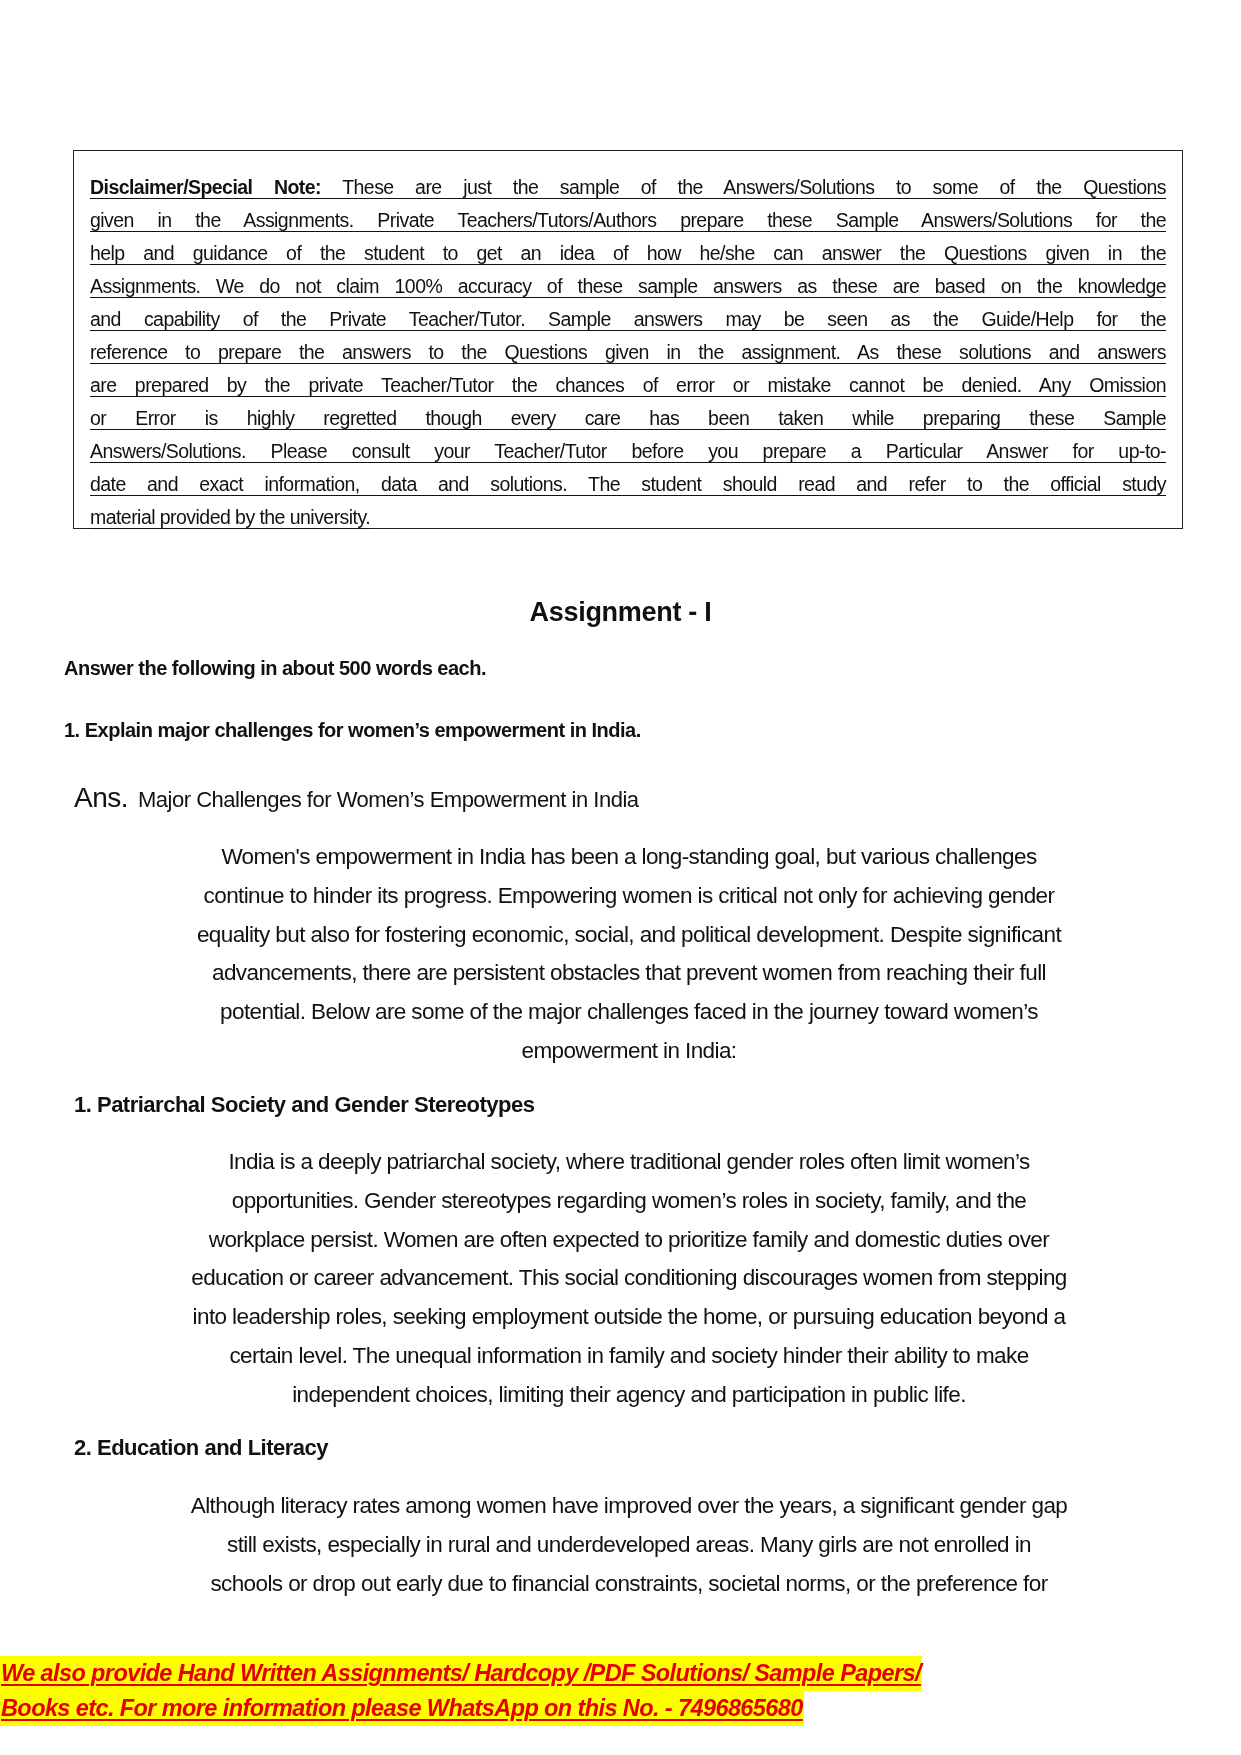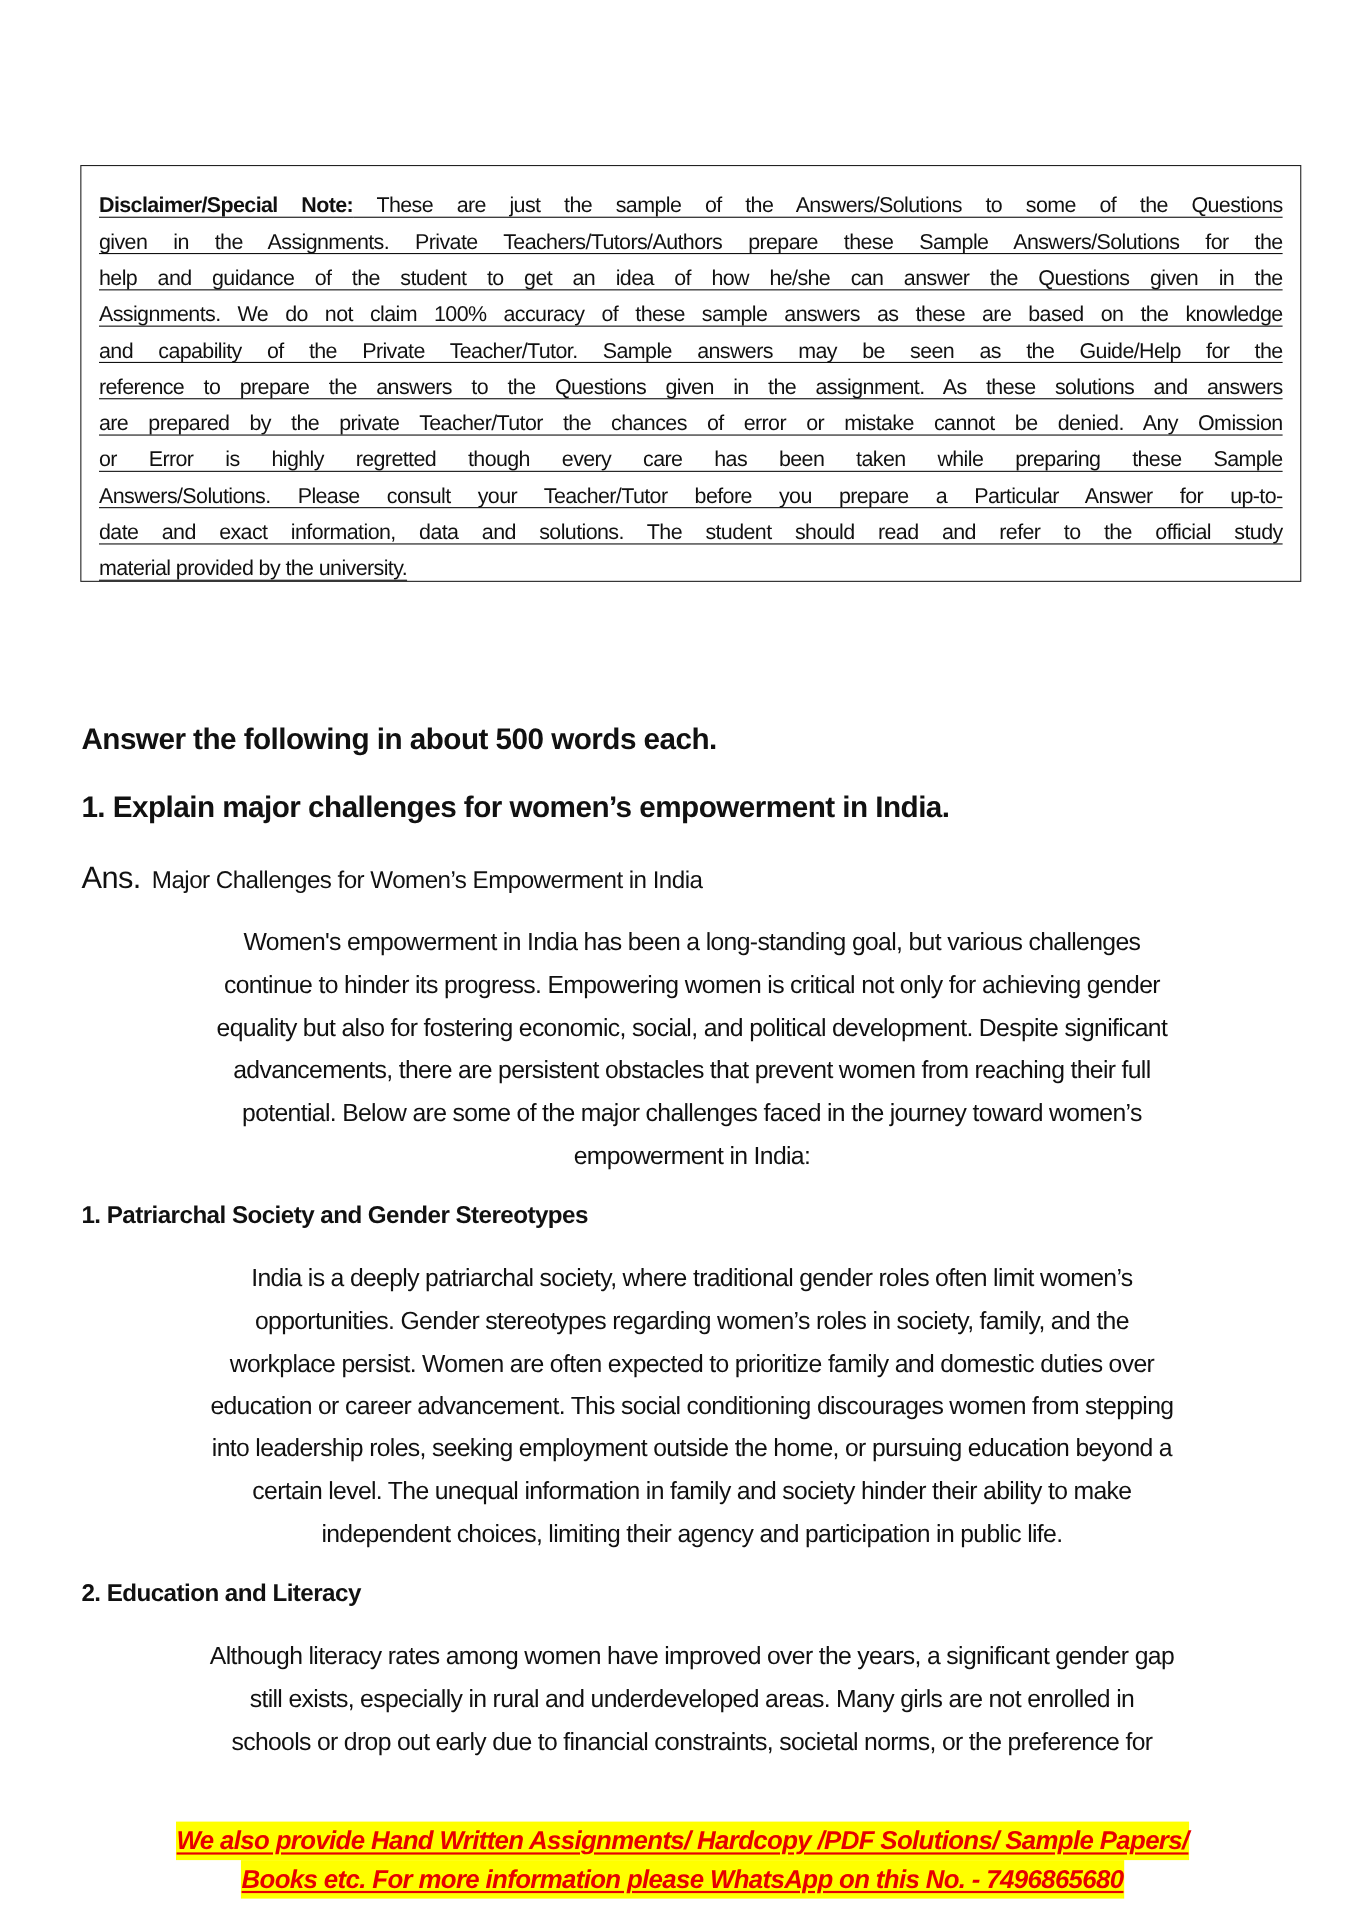--- a/index.html
+++ b/index.html
@@ -11,33 +11,33 @@
                     border: 1.5px solid #222; box-sizing: border-box; }
   .disclaimer-lines { position: absolute; left: 16px; top: 20px; width: 1076px; }
   .d-line { display: block; height: 33px; line-height: 33px; font-size: 19.5px;
             text-decoration: underline; text-underline-offset: 4px; white-space: nowrap;
             text-align: justify; text-align-last: justify; letter-spacing: -0.55px; }
   .d-line.last { text-align-last: left; }
   .d-strong { font-weight: bold; }
 
   .title { position: absolute; left: 0; width: 1241px; top: 597px; text-align: center;
            font-weight: bold; font-size: 27px; letter-spacing: -0.3px; }
-  .h-line { position: absolute; left: 74px; font-weight: bold; font-size: 27px; white-space: nowrap;
+  .h-line { position: absolute; left: 64px; font-weight: bold; font-size: 20px; white-space: nowrap;
             letter-spacing: -0.5px; }
   .ans-line { position: absolute; left: 74px; top: 782px; white-space: nowrap; }
   .ans-label { font-size: 28px; letter-spacing: -0.5px; }
   .ans-heading { font-size: 22px; font-weight: normal; letter-spacing: -0.5px; margin-left: 10px; }
 
   .para { position: absolute; left: 74px; width: 1110px; text-align: center; }
   .p-line { display: block; height: 38.8px; line-height: 38.8px; font-size: 22.5px; white-space: nowrap;
             letter-spacing: -0.6px; }
   .sub-h { position: absolute; left: 74px; font-weight: bold; font-size: 22px; white-space: nowrap;
            letter-spacing: -0.5px; }
 
-  .footer { position: absolute; left: 0; width: 1241px; top: 1656px; text-align: center; border-radius: 28px; }
+  .footer { position: absolute; left: 0; width: 1241px; top: 1656px; text-align: left; border-radius: 28px; }
   .f-line { display: inline-block; background: #ffff00; color: #e60000; font-weight: bold; font-style: italic;
             font-size: 23.5px; line-height: 35px; text-decoration: underline; text-decoration-thickness: 2px;
             text-underline-offset: 3px; white-space: nowrap; letter-spacing: -0.6px; padding: 0 1px; }
 </style>
 </head>
 <body>
 
 <div class="page">
 
   <div class="disclaimer-box">
@@ -49,20 +49,21 @@
       <span class="d-line">and capability of the Private Teacher/Tutor. Sample answers may be seen as the Guide/Help for the</span>
       <span class="d-line">reference to prepare the answers to the Questions given in the assignment. As these solutions and answers</span>
       <span class="d-line">are prepared by the private Teacher/Tutor the chances of error or mistake cannot be denied. Any Omission</span>
       <span class="d-line">or Error is highly regretted though every care has been taken while preparing these Sample</span>
       <span class="d-line">Answers/Solutions. Please consult your Teacher/Tutor before you prepare a Particular Answer for up-to-</span>
       <span class="d-line">date and exact information, data and solutions. The student should read and refer to the official study</span>
       <span class="d-line last">material provided by the university.</span>
     </div>
   </div>
 
+  <div class="title">Assignment - I</div>
   <div class="h-line" style="top:657px">Answer the following in about 500 words each.</div>
   <div class="h-line" style="top:719px">1. Explain major challenges for women’s empowerment in India.</div>
 
   <div class="ans-line">
     <span class="ans-label">Ans.</span><span class="ans-heading">Major Challenges for Women’s Empowerment in India</span>
   </div>
 
   <div class="para" style="top:838px">
     <span class="p-line">Women's empowerment in India has been a long-standing goal, but various challenges</span>
     <span class="p-line">continue to hinder its progress. Empowering women is critical not only for achieving gender</span>

